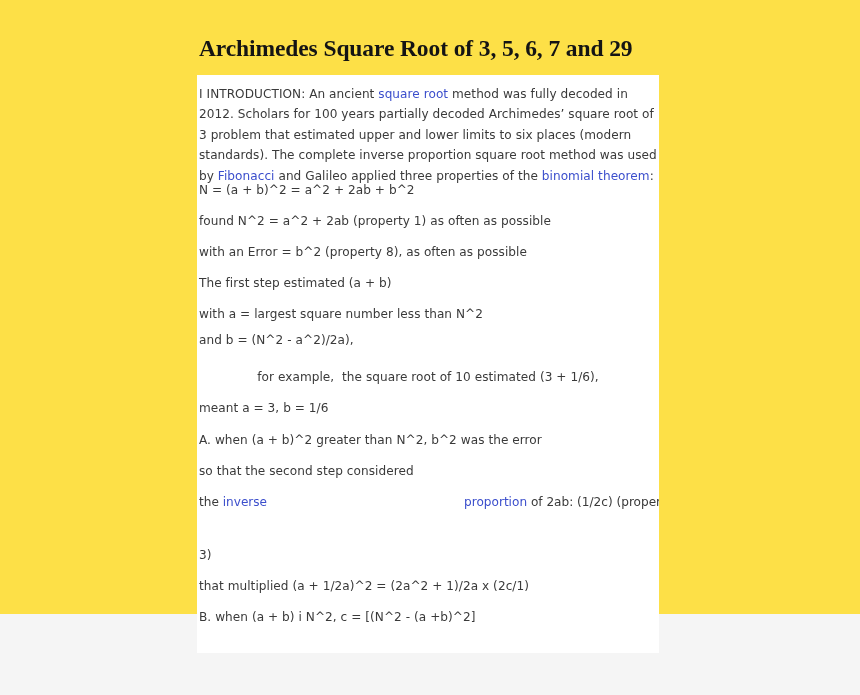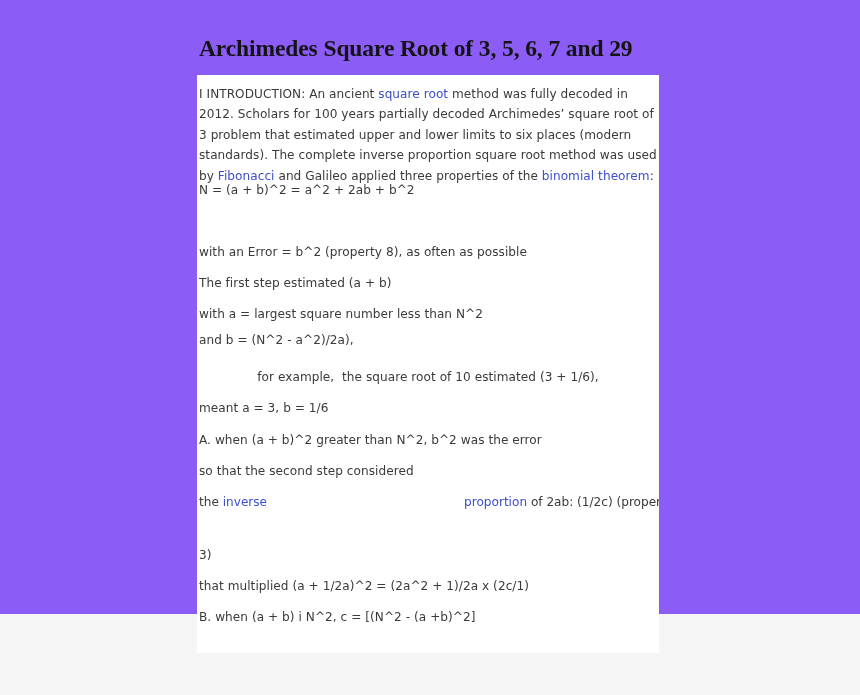--- a/index.html
+++ b/index.html
@@ -12,21 +12,21 @@
     height: 695px;
     background: #f5f5f5;
     font-family: "DejaVu Sans", sans-serif;
     overflow: hidden;
   }
 
   .page {
     position: relative;
     width: 860px;
     height: 614px;
-    background: #8b5cf6;
+    background: #fde047;
   }
 
   
   .article-title {
     position: absolute;
     left: 199px;
     top: 34px;
     width: 640px;
     margin: 0;
     font-family: "Liberation Serif", "DejaVu Serif", serif;
@@ -96,20 +96,21 @@
 
 <div class="page">
 
   <h1 class="article-title">Archimedes Square Root of 3, 5, 6, 7 and 29</h1>
 
   <div class="article-body">
 
     <p class="para intro" style="top:9px;"><span>I INTRODUCTION: An ancient </span><a href="#" class="link">square root</a><span> method was fully decoded in 2012. Scholars for 100 years partially decoded Archimedes’ square root of 3 problem that estimated upper and lower limits to six places (modern standards). The complete inverse proportion square root method was used by </span><a href="#" class="link">Fibonacci</a><span> and Galileo applied three properties of the </span><a href="#" class="link">binomial theorem</a><span>:</span></p>
 
     <p class="para" style="top:105px;">N = (a + b)^2 = a^2 + 2ab + b^2</p>
+    <p class="para" style="top:136px;">found N^2 = a^2 + 2ab (property 1) as often as possible</p>
     <p class="para" style="top:167px;">with an Error = b^2 (property 8), as often as possible</p>
     <p class="para" style="top:198px;">The first step estimated (a + b)</p>
     <p class="para" style="top:229px;">with a = largest square number less than N^2</p>
     <p class="para" style="top:255px;">and b = (N^2 - a^2)/2a),</p>
     <p class="para" style="top:292px;text-align:center;">for example,  the square root of 10 estimated (3 + 1/6),</p>
     <p class="para" style="top:323px;">meant a = 3, b = 1/6</p>
     <p class="para" style="top:355px;">A. when (a + b)^2 greater than N^2, b^2 was the error</p>
     <p class="para" style="top:386px;">so that the second step considered</p>
 
     <p class="split-line" style="top:417px;"><span>the </span><a href="#" class="link">inverse</a><span class="gap-span"></span><a href="#" class="link">proportion</a><span> of 2ab: (1/2c) (property</span></p>

